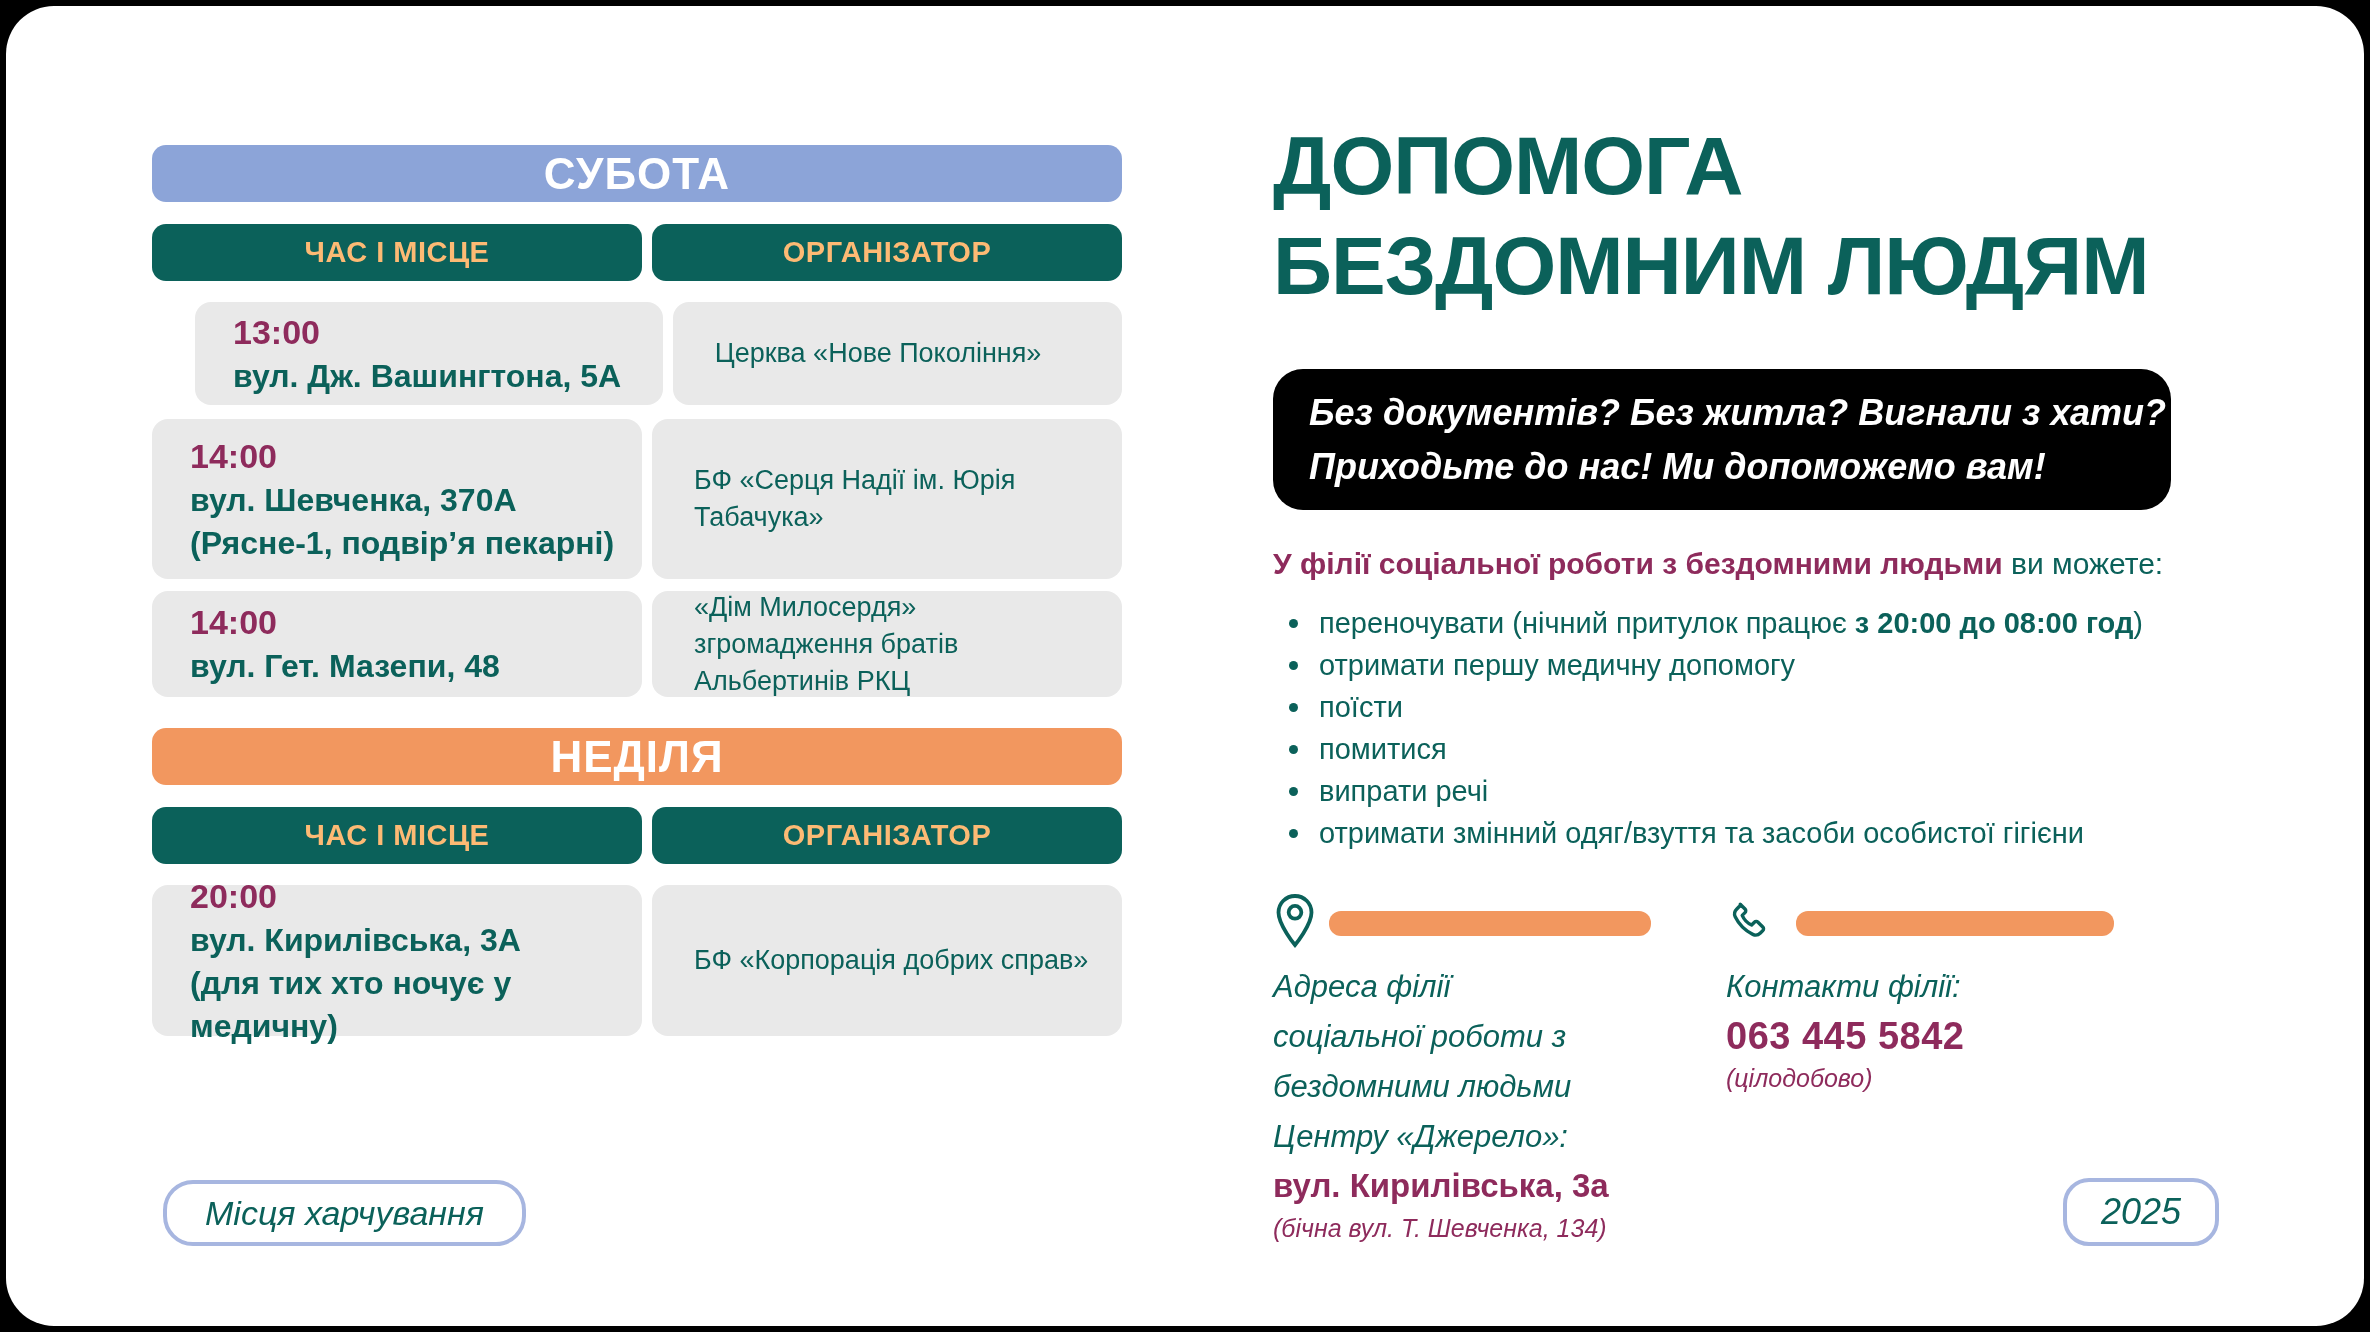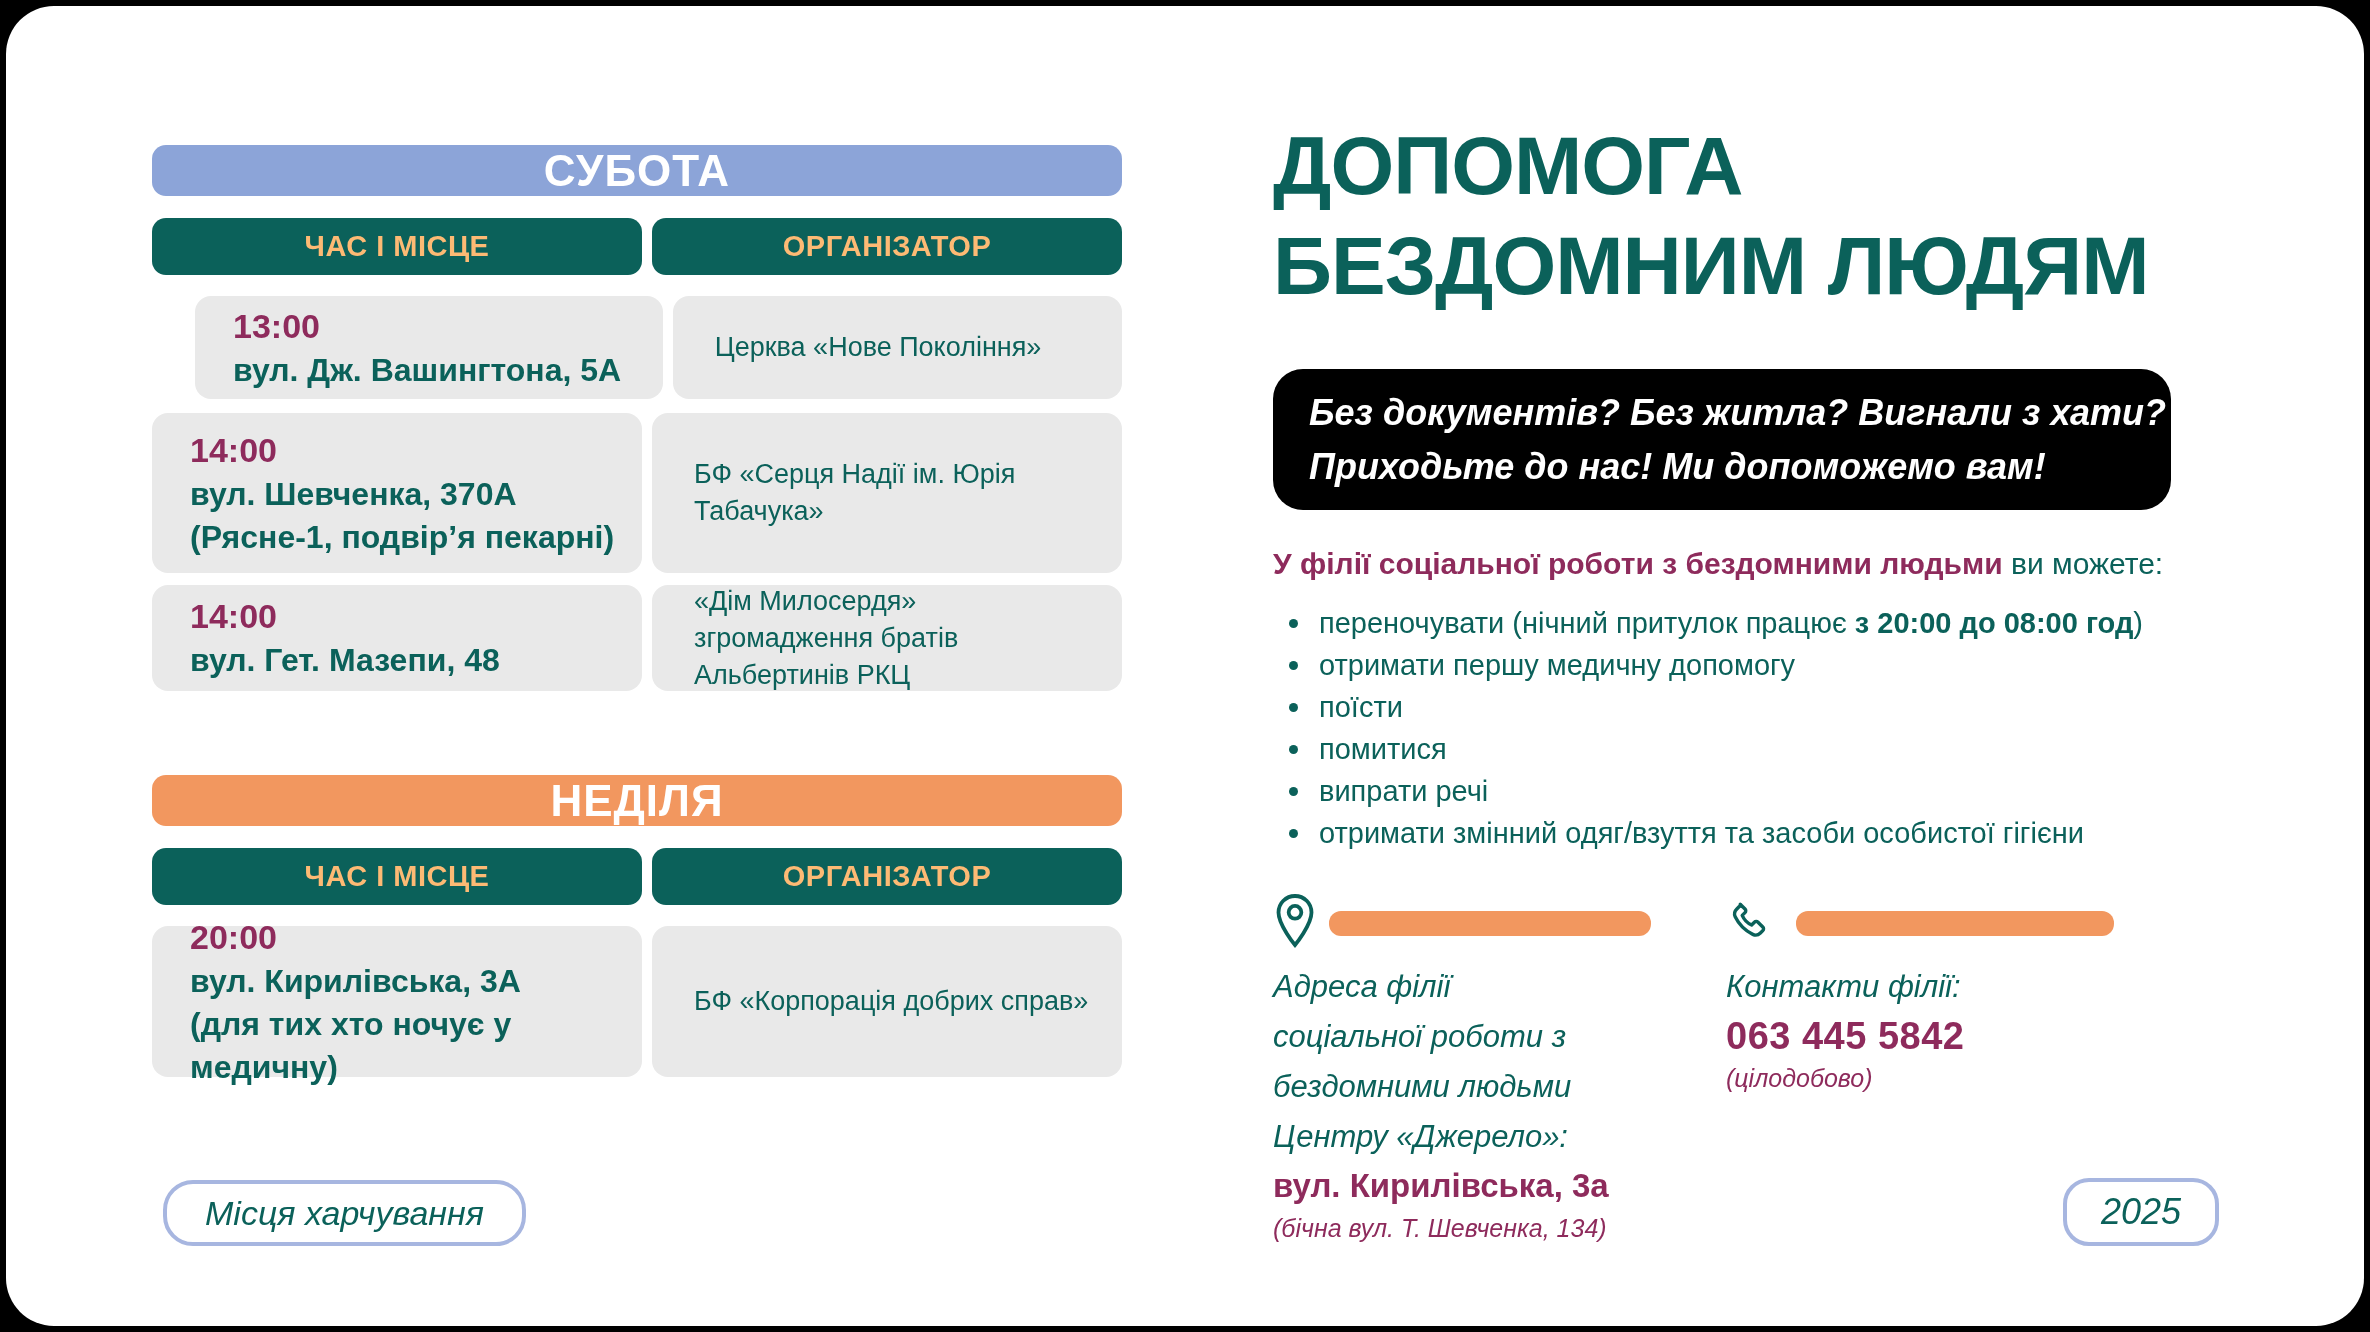--- a/index.html
+++ b/index.html
@@ -3,24 +3,24 @@
 <meta charset="utf-8">
 <style>
   html,body{margin:0;padding:0;background:#000;}
   .stage{position:relative;width:2370px;height:1332px;background:#000;overflow:hidden;
          font-family:"Liberation Sans", sans-serif;}
   .page{position:absolute;left:6px;top:6px;width:2358px;height:1320px;background:#ffffff;
         border-radius:48px;overflow:hidden;}
 
   
   .left{position:absolute;left:146px;top:139px;width:970px;}
-  .day-header{height:51px;border-radius:14px;display:flex;align-items:center;justify-content:center;
+  .day-header{height:57px;border-radius:14px;display:flex;align-items:center;justify-content:center;
               color:#fff;font-weight:bold;font-size:44px;letter-spacing:1px;}
   .day-header.sat{background:#8CA4D8;margin-bottom:22px;}
-  .day-header.sun{background:#F2975F;margin-top:84px;margin-bottom:22px;}
+  .day-header.sun{background:#F2975F;margin-top:31px;margin-bottom:22px;}
   .cols{display:flex;gap:10px;margin-bottom:21px;}
   .col-h{height:57px;border-radius:14px;background:#0B615A;color:#fdba74;display:flex;
          align-items:center;justify-content:center;font-weight:bold;font-size:29px;letter-spacing:.5px;}
   .c1{width:490px;} .c2{width:470px;}
   .row{display:flex;gap:10px;margin-bottom:14px;}
   .row.r2{margin-bottom:12px;}
   .row.r3{margin-bottom:0;}
   .row.r4{margin-bottom:0;}
   .r1{height:103px;margin-left:43px;} .r2{height:160px;} .r3{height:106px;} .r4{height:151px;}
   .cell{background:#E9E9E9;border-radius:16px;box-sizing:border-box;}

